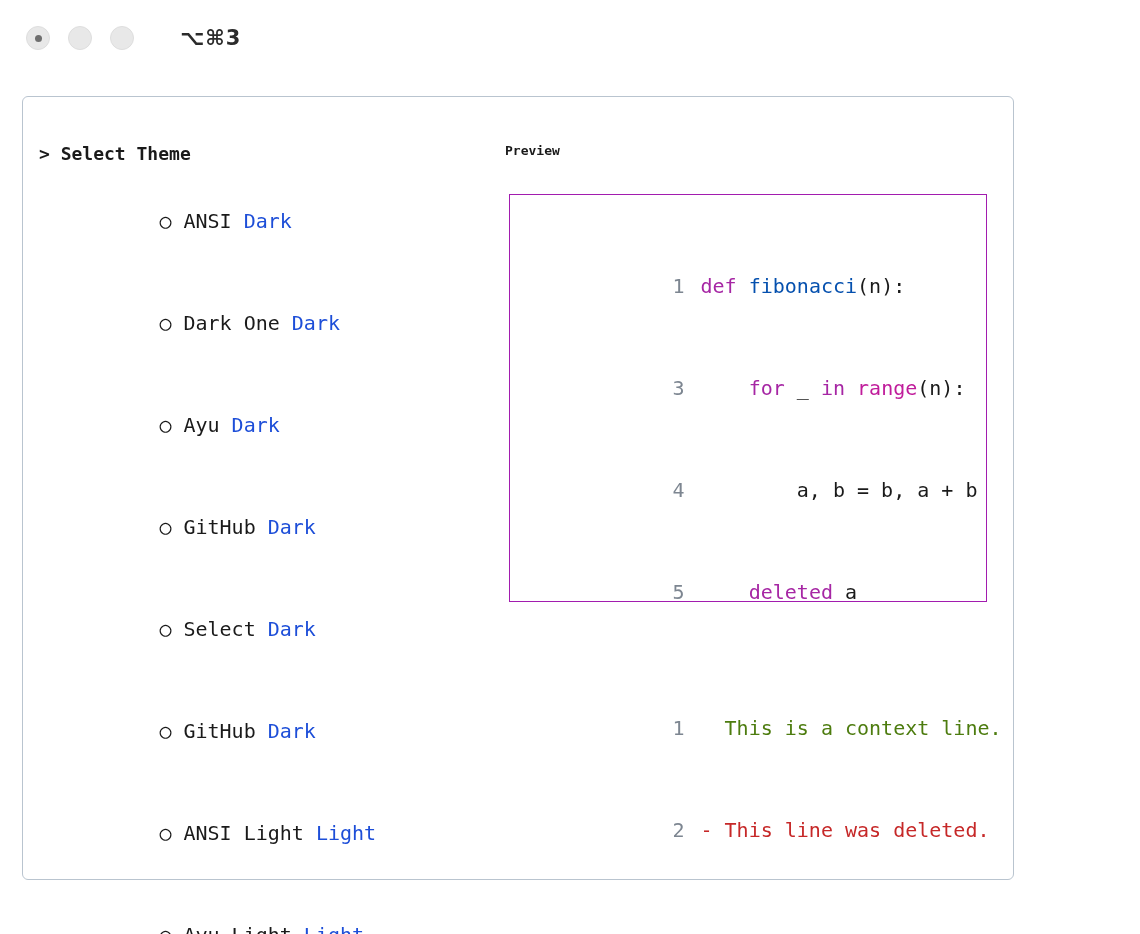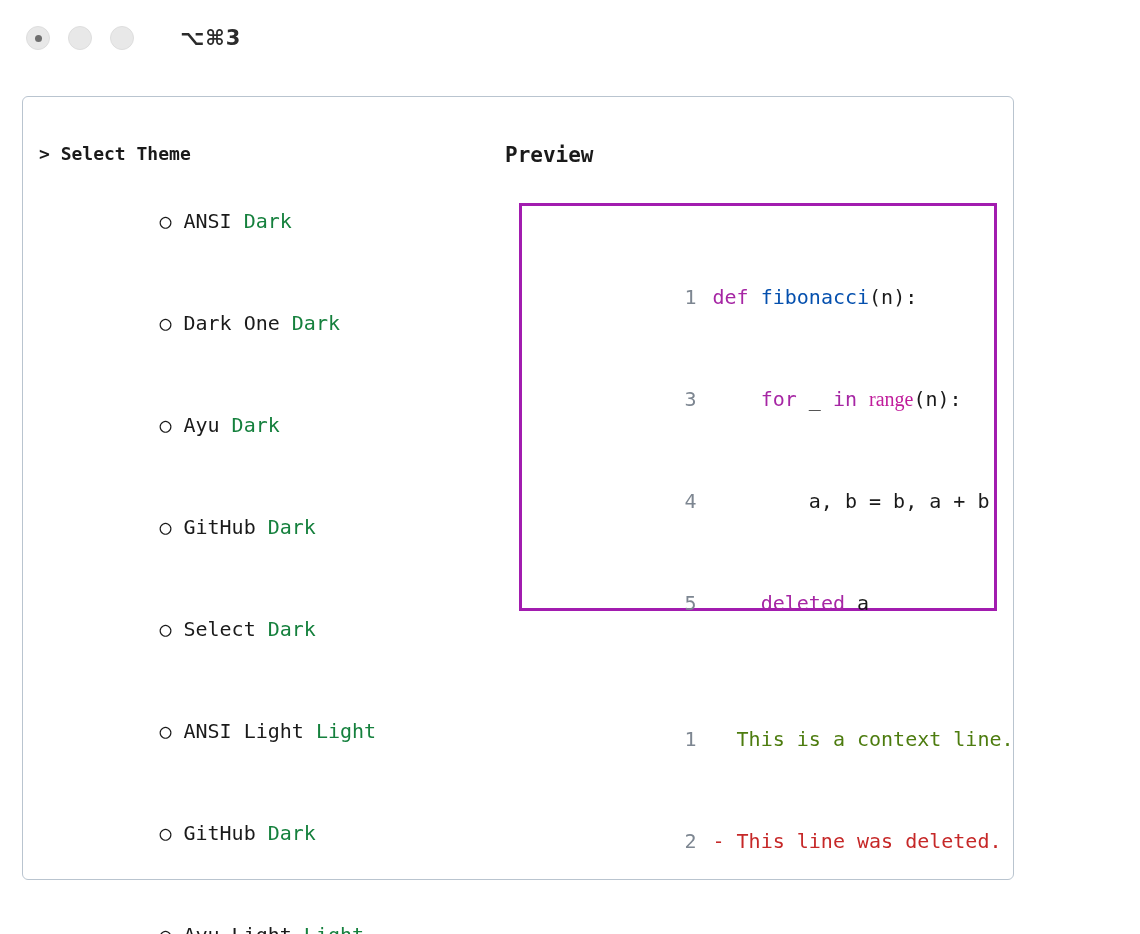--- a/index.html
+++ b/index.html
@@ -89,55 +89,55 @@
     font-size: 20px;
     color: #1a1a1a;
     line-height: 34px;
     white-space: pre;
   }
   .marker {
     display: inline-block;
     width: 24px;
   }
   .tag {
-    color: #15803d;
+    color: #1d4ed8;
   }
   .preview-title {
-    font-size: 21px;
+    font-size: 13px;
     font-weight: bold;
     color: #1a1a1a;
     margin-bottom: 12px;
     padding-left: 6px;
     white-space: pre;
   }
   .preview-box {
     margin-top: 36px;
-    margin-left: 20px;
+    margin-left: 10px;
     width: 478px;
     height: 408px;
-    border: 3px solid #a21caf;
+    border: 1px solid #a21caf;
     box-sizing: border-box;
     padding: 40px 0 0 18px;
     background: #ffffff;
   }
   .code-line {
     font-size: 20px;
     line-height: 34px;
     white-space: pre;
     color: #1a1a1a;
   }
   .ln {
     display: inline-block;
     width: 28px;
     color: #7d8691;
   }
   .kw { color: #a626a4; }
   .fn { color: #0550ae; }
   .num { color: #0550ae; }
-  .builtin { color: #c01c9b; font-family: Liberation Serif, serif; }
+  .builtin { color: #c01c9b; }
   .plain { color: #1a1a1a; }
   .gap { height: 34px; }
   .diff-del { color: #c62828; }
   .diff-ctx { color: #4d7c0f; }
 </style>
 </head>
 <body>
 
 <div class="window">
 
@@ -163,24 +163,24 @@
         <div class="opt">
           <span class="marker">○</span><span class="label">Ayu</span> <span class="tag">Dark</span>
         </div>
         <div class="opt">
           <span class="marker">○</span><span class="label">GitHub</span> <span class="tag">Dark</span>
         </div>
         <div class="opt">
           <span class="marker">○</span><span class="label">Select</span> <span class="tag">Dark</span>
         </div>
         <div class="opt">
+          <span class="marker">○</span><span class="label">GitHub</span> <span class="tag">Dark</span>
+        </div>
+        <div class="opt">
           <span class="marker">○</span><span class="label">ANSI Light</span> <span class="tag">Light</span>
-        </div>
-        <div class="opt">
-          <span class="marker">○</span><span class="label">GitHub</span> <span class="tag">Dark</span>
         </div>
         <div class="opt">
           <span class="marker">○</span><span class="label">Ayu Light</span> <span class="tag">Light</span>
         </div>
 
       </div>
 
       <div class="col-right">
         <div class="preview-title">Preview</div>
 

